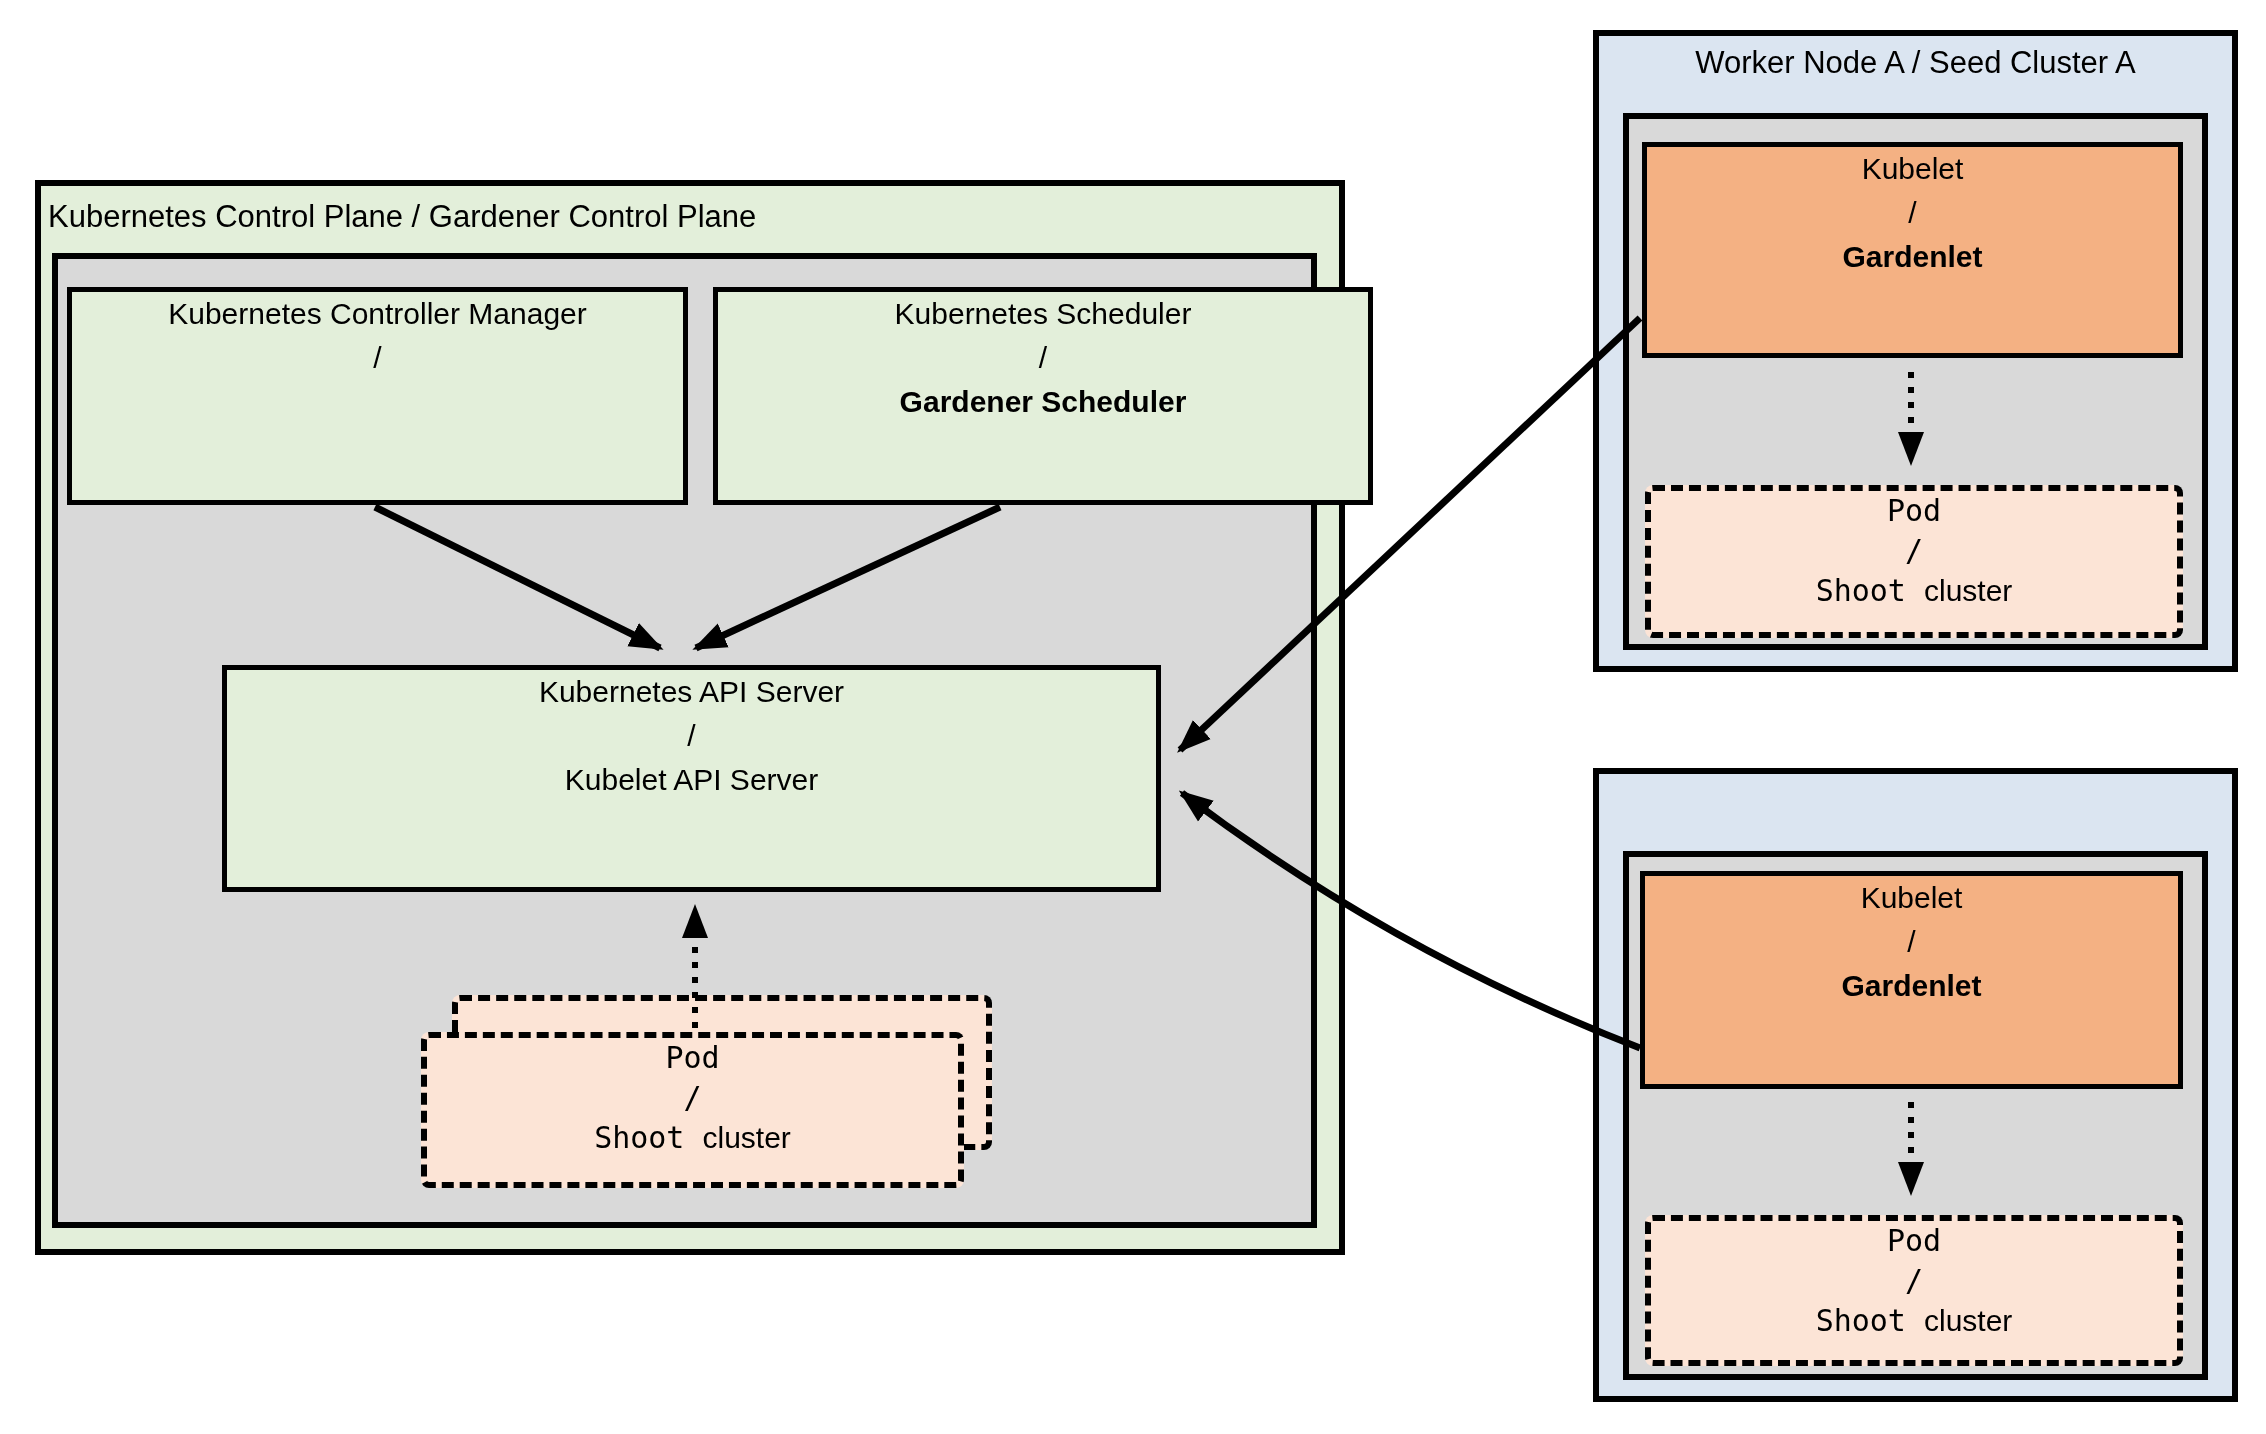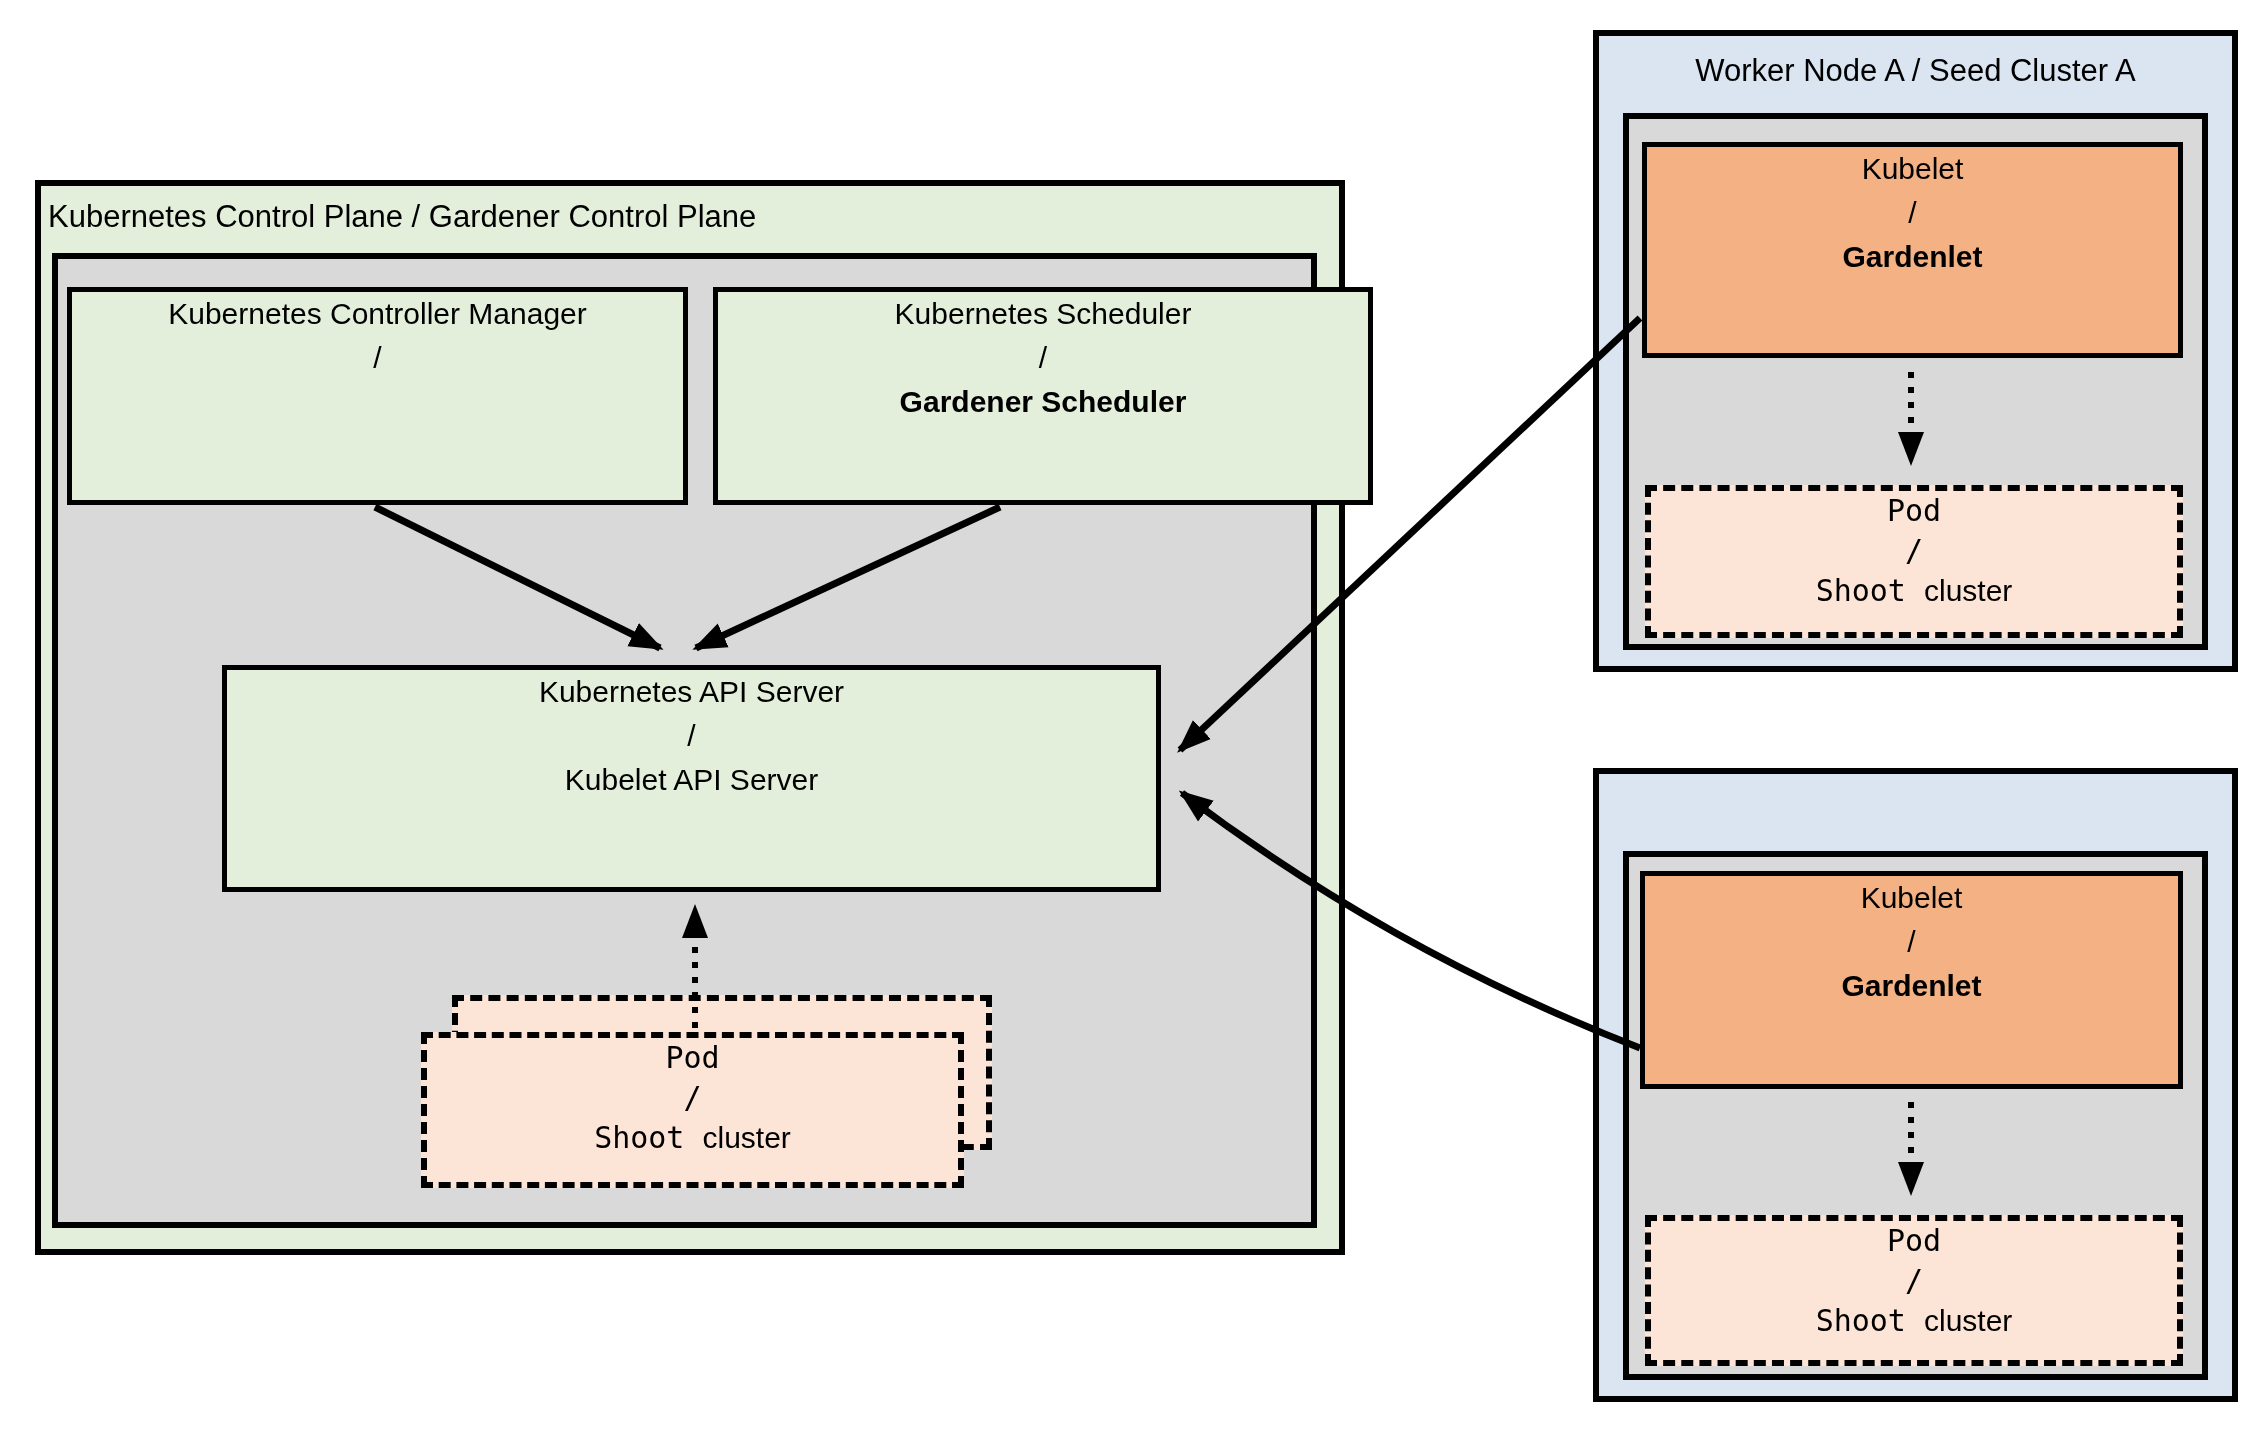--- a/index.html
+++ b/index.html
@@ -12,21 +12,21 @@
     font-family:"Liberation Sans", sans-serif; color:#000;
   }
   .box{position:absolute; box-sizing:border-box;}
   .solid{border:6px solid var(--line);}
   .solid5{border:5px solid var(--line);}
   .dashed{border:6px dashed var(--line);}
   .green-fill{background:var(--green);}
   .gray-fill{background:var(--gray);}
   .blue-fill{background:var(--blue);}
   .orange-fill{background:var(--orange);}
-  .peach-fill{background:var(--peach);}
+  .peach-fill{background:var(--peach);border-radius:8px;}
   .label{
     display:flex; flex-direction:column; align-items:center; 
     text-align:center; font-size:30px; line-height:44px;
   }
   .title{
     position:absolute; display:flex; align-items:center;
     font-size:31px; white-space:nowrap;
   }
   .title.centered{justify-content:center;}
   .bold{font-weight:bold;}
@@ -64,21 +64,21 @@
   </div>
 
   <div class="box dashed peach-fill" style="left:452px; top:995px; width:540px; height:155px;"></div>
   <div class="box dashed peach-fill label mono" style="left:421px; top:1032px; width:543px; height:156px; line-height:40px;">
     <div>Pod</div>
     <div>/</div>
     <div><span class="mono">Shoot</span> <span style="font-family:'Liberation Sans',sans-serif;">cluster</span></div>
   </div>
 
   <div class="box solid blue-fill" style="left:1593px; top:30px; width:645px; height:642px;"></div>
-  <div class="title centered" style="left:1603px; top:42px; width:625px; height:58px;">Worker Node A / Seed Cluster A</div>
+  <div class="title centered" style="left:1603px; top:34px; width:625px; height:58px;">Worker Node A / Seed Cluster A</div>
   <div class="box solid gray-fill" style="left:1623px; top:113px; width:585px; height:537px;"></div>
   <div class="box solid5 orange-fill label" style="left:1642px; top:142px; width:541px; height:216px;">
     <div>Kubelet</div>
     <div>/</div>
     <div class="bold">Gardenlet</div>
   </div>
   <div class="box dashed peach-fill label mono" style="left:1645px; top:485px; width:538px; height:153px; line-height:40px;">
     <div>Pod</div>
     <div>/</div>
     <div><span class="mono">Shoot</span> <span style="font-family:'Liberation Sans',sans-serif;">cluster</span></div>

